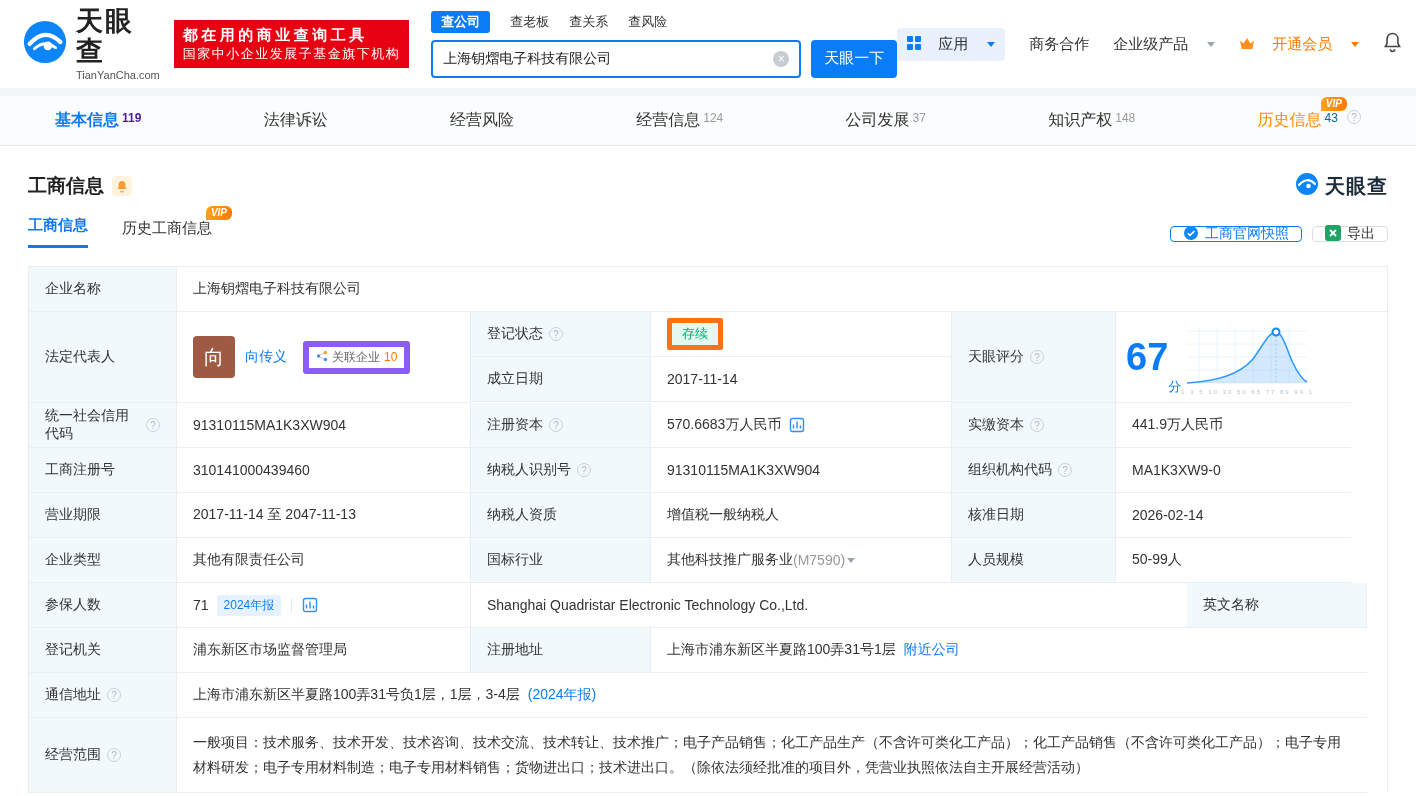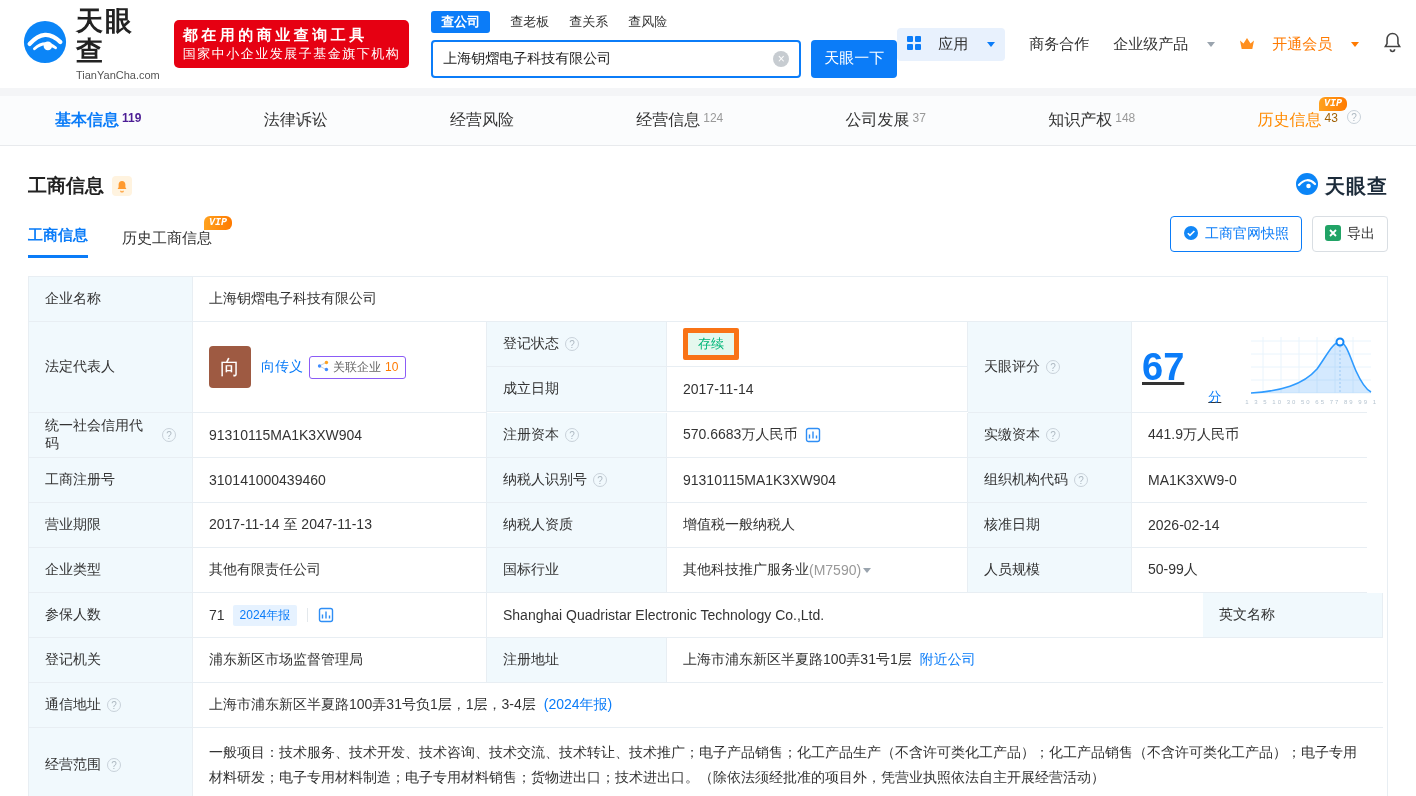--- a/index.html
+++ b/index.html
@@ -5,21 +5,21 @@
   * { margin:0; padding:0; box-sizing:border-box; }
   html,body { background:#fff; }
   body { width:1416px; height:796px; overflow:hidden; font-family:"Liberation Sans","DejaVu Sans",sans-serif; color:#333; }
 
   
   .topbar { display:flex; align-items:center; height:88px; padding:0 22px; background:#fff; }
   .logo { display:flex; align-items:center; gap:8px; }
   .logo-txt { display:flex; flex-direction:column; line-height:1.1; }
   .logo-name { font-size:27px; font-weight:bold; color:#222; letter-spacing:2px; }
   .logo-domain { font-size:11px; color:#555; margin-top:2px; }
-  .slogan { margin-left:14px; background:#e60012; color:#fff; padding:5px 9px; border-radius:5px; line-height:1.35; }
+  .slogan { margin-left:14px; background:#e60012; color:#fff; padding:5px 9px; border-radius:0; line-height:1.35; }
   .slogan .s1 { font-size:15px; font-weight:bold; letter-spacing:3.5px; white-space:nowrap; }
   .slogan .s2 { font-size:13px; letter-spacing:1.5px; white-space:nowrap; }
 
   .search-block { margin-left:22px; }
   .search-tabs { display:flex; align-items:center; gap:20px; font-size:13px; margin-bottom:7px; }
   .stab { color:#333; cursor:pointer; padding:2px 0; }
   .stab.active { background:#0b7cf8; color:#fff; padding:2px 10px; border-radius:3px; font-weight:bold; }
   .search-row { display:flex; align-items:center; }
   .search-box { width:370px; height:38px; border:2px solid #0b7cf8; border-radius:4px; display:flex; align-items:center; padding:0 10px; }
   .search-box input { flex:1; border:none; outline:none; font-size:14px; color:#222; font-family:inherit; background:transparent; }
@@ -36,63 +36,63 @@
   .vip-link { color:#ff7a00; }
 
   
   .strip { height:8px; background:#f4f5f7; }
   .main-nav { height:50px; display:flex; align-items:center; justify-content:space-between; padding:0 55px; background:#fbfcfd; border-bottom:1px solid #e8eaed; }
   .ntab { display:flex; align-items:flex-start; gap:3px; font-size:16px; color:#333; cursor:pointer; position:relative; padding:4px 0; }
   .ntab-count { font-size:12px; color:#999; margin-top:1px; }
   .ntab.active { color:#0b7cf8; font-weight:bold; }
   .ntab.active .ntab-count { color:#4c1d95; }
   .ntab.orange { color:#ff8a00; }
-  .ntab.orange .ntab-count { color:#a16207; }
-  .vip-tag { background:linear-gradient(90deg,#ffa21f,#ff7a00); color:#fff; font-size:10px; font-weight:bold; font-style:italic; padding:0 5px; border-radius:6px 6px 6px 0; line-height:14px;font-family:Liberation Mono, monospace; }
+  .ntab.orange .ntab-count { color:#0369a1; }
+  .vip-tag { background:linear-gradient(90deg,#ffa21f,#ff7a00); color:#fff; font-size:10px; font-weight:bold; font-style:italic; padding:0 5px; border-radius:6px 6px 6px 0; line-height:14px; }
   .ntab .vip-tag { position:absolute; top:-9px; right:14px; }
 
   
   .content { padding:0 28px; }
   .sec-head { margin-top:26px; display:flex; align-items:center; }
   .sec-title { font-size:19px; font-weight:bold; color:#222; }
   .bell-chip { margin-left:8px; width:20px; height:20px; background:#fff3df; border-radius:4px; display:flex; align-items:center; justify-content:center; cursor:pointer; }
   .sec-logo { margin-left:auto; display:flex; align-items:center; gap:6px; }
   .sec-logo-name { font-size:20px; font-weight:bold; color:#1c2b3a; letter-spacing:1px; }
 
   .subtab-row { margin-top:16px; display:flex; align-items:flex-end; }
   .subtab { font-size:15px; color:#333; margin-right:34px; padding-bottom:10px; cursor:pointer; position:relative; }
   .subtab.active { color:#0b7cf8; font-weight:bold; border-bottom:3px solid #0b7cf8; }
   .subtab .vip-tag { position:absolute; top:-13px; right:-20px; }
   .actions { margin-left:auto; display:flex; gap:10px; padding-bottom:6px; }
-  .btn { height:36px; display:flex; align-items:center; gap:6px; padding:0 12px; border-radius:4px; font-size:14px; cursor:pointer; background:#fff; }
+  .btn { height:16px; display:flex; align-items:center; gap:6px; padding:0 12px; border-radius:4px; font-size:14px; cursor:pointer; background:#fff; }
   .btn.blue-outline { border:1px solid #0b7cf8; color:#0b7cf8; }
   .btn.gray-outline { border:1px solid #d9dee3; color:#333; }
 
   
   .tbl { margin-top:18px; border:1px solid #e8eef3; border-bottom:none; }
   .trow { display:flex; }
   .c { display:flex; align-items:center; padding:0 16px; min-height:45px; border-right:1px solid #e8eef3; border-bottom:1px solid #e8eef3; font-size:14px; color:#333; }
   .c.end { border-right:none; }
   .lbl { background:#f1f9fd; }
-  .w-l1{width:164px}.w-v1{width:294px}.w-l2{width:180px}.w-v2{width:301px}.w-l3{width:164px}.w-v3{width:235px}
+  .w-l1{width:148px}.w-v1{width:294px}.w-l2{width:180px}.w-v2{width:301px}.w-l3{width:164px}.w-v3{width:235px}
   .w-vlong{width:716px}.w-vfull{width:1190px}
   .h2 { min-height:91px; }
   .mid { display:flex; flex-direction:column; }
   .q { width:14px; height:14px; border-radius:50%; border:1px solid #c9d2da; color:#aeb9c2; font-size:10px; display:inline-flex; align-items:center; justify-content:center; margin-left:6px; cursor:pointer; flex:none; }
   .q::before { content:"?"; }
   a.lnk { color:#0b7cf8; text-decoration:none; cursor:pointer; }
 
   .avatar { width:42px; height:42px; border-radius:4px; background:#9e5a42; color:#fff; font-size:20px; display:flex; align-items:center; justify-content:center; flex:none; }
   .rep-name { margin-left:10px; font-size:14px; }
-  .rel-pill { margin-left:6px; display:flex; align-items:center; gap:4px; border:1px solid #8b5cf6; border-radius:3px; padding:2px 7px; font-size:12px; color:#666; cursor:pointer; background:#fff; }
+  .rel-pill { margin-left:16px; display:flex; align-items:center; gap:4px; border:6px solid #8b5cf6; border-radius:3px; padding:2px 7px; font-size:12px; color:#666; cursor:pointer; background:#fff; }
   .rel-count { color:#ff7a00; }
 
   .status-badge { background:#e5f8ee; border:5px solid #f97316; color:#00b578; font-size:13px; padding:2px 10px; border-radius:2px; }
 
-  .score-cell { gap:24px; padding:0 10px;text-decoration:underline; }
+  .score-cell { gap:0; padding:0 10px; }
   .score-num { font-size:38px; font-weight:bold; color:#0b7cf8; line-height:1; }
   .score-unit { font-size:13px; color:#0b7cf8; align-self:flex-end; margin-bottom:6px; }
   .score-chart { position:relative; width:132px; height:76px; flex:none; }
   .score-ticks { position:absolute; left:0; right:0; bottom:0; font-size:6px; color:#b6c4d0; text-align:center; letter-spacing:2px; white-space:nowrap; overflow:hidden; }
 
   .mini-badge { background:#e6f2ff; color:#0b7cf8; font-size:12px; padding:2px 7px; border-radius:2px; margin-left:8px; display:inline-flex; align-items:center; gap:3px; cursor:pointer; }
   .divider { width:1px; height:14px; background:#e3e8ec; margin:0 10px; }
   .icon-btn { display:inline-flex; cursor:pointer; }
   .gray { color:#999; }
   .scope-cell { align-items:flex-start; padding:12px 16px; line-height:1.8; }

